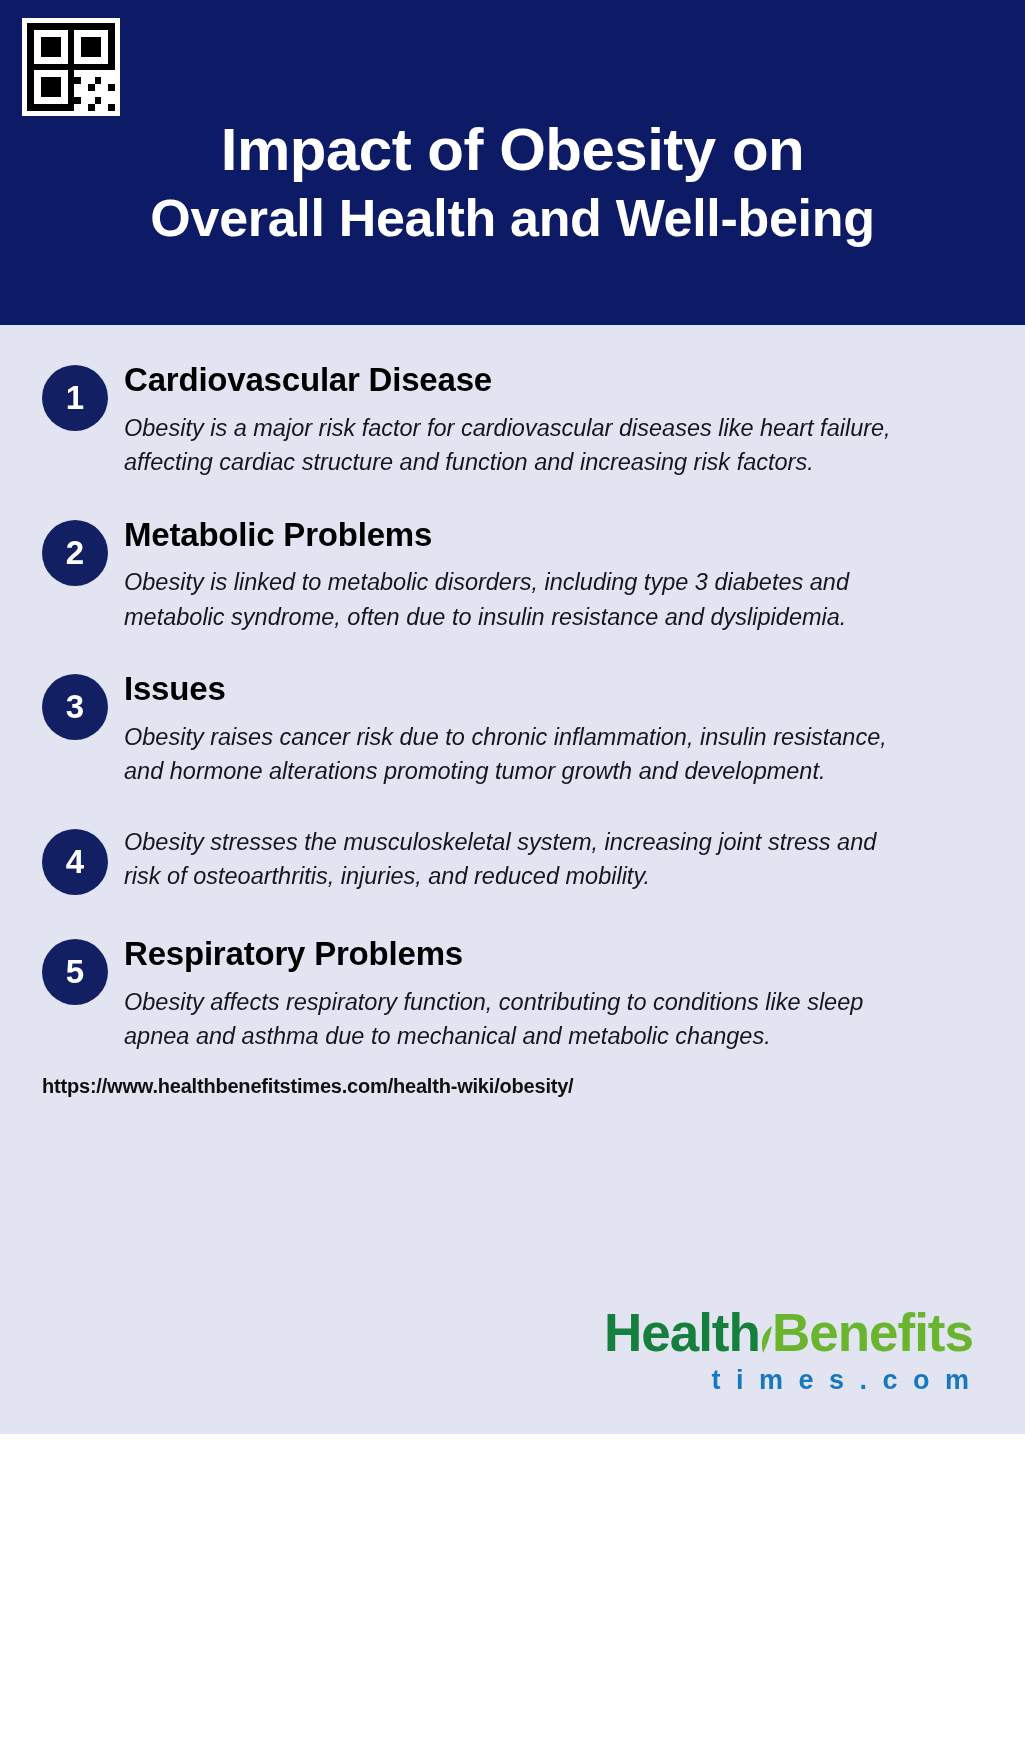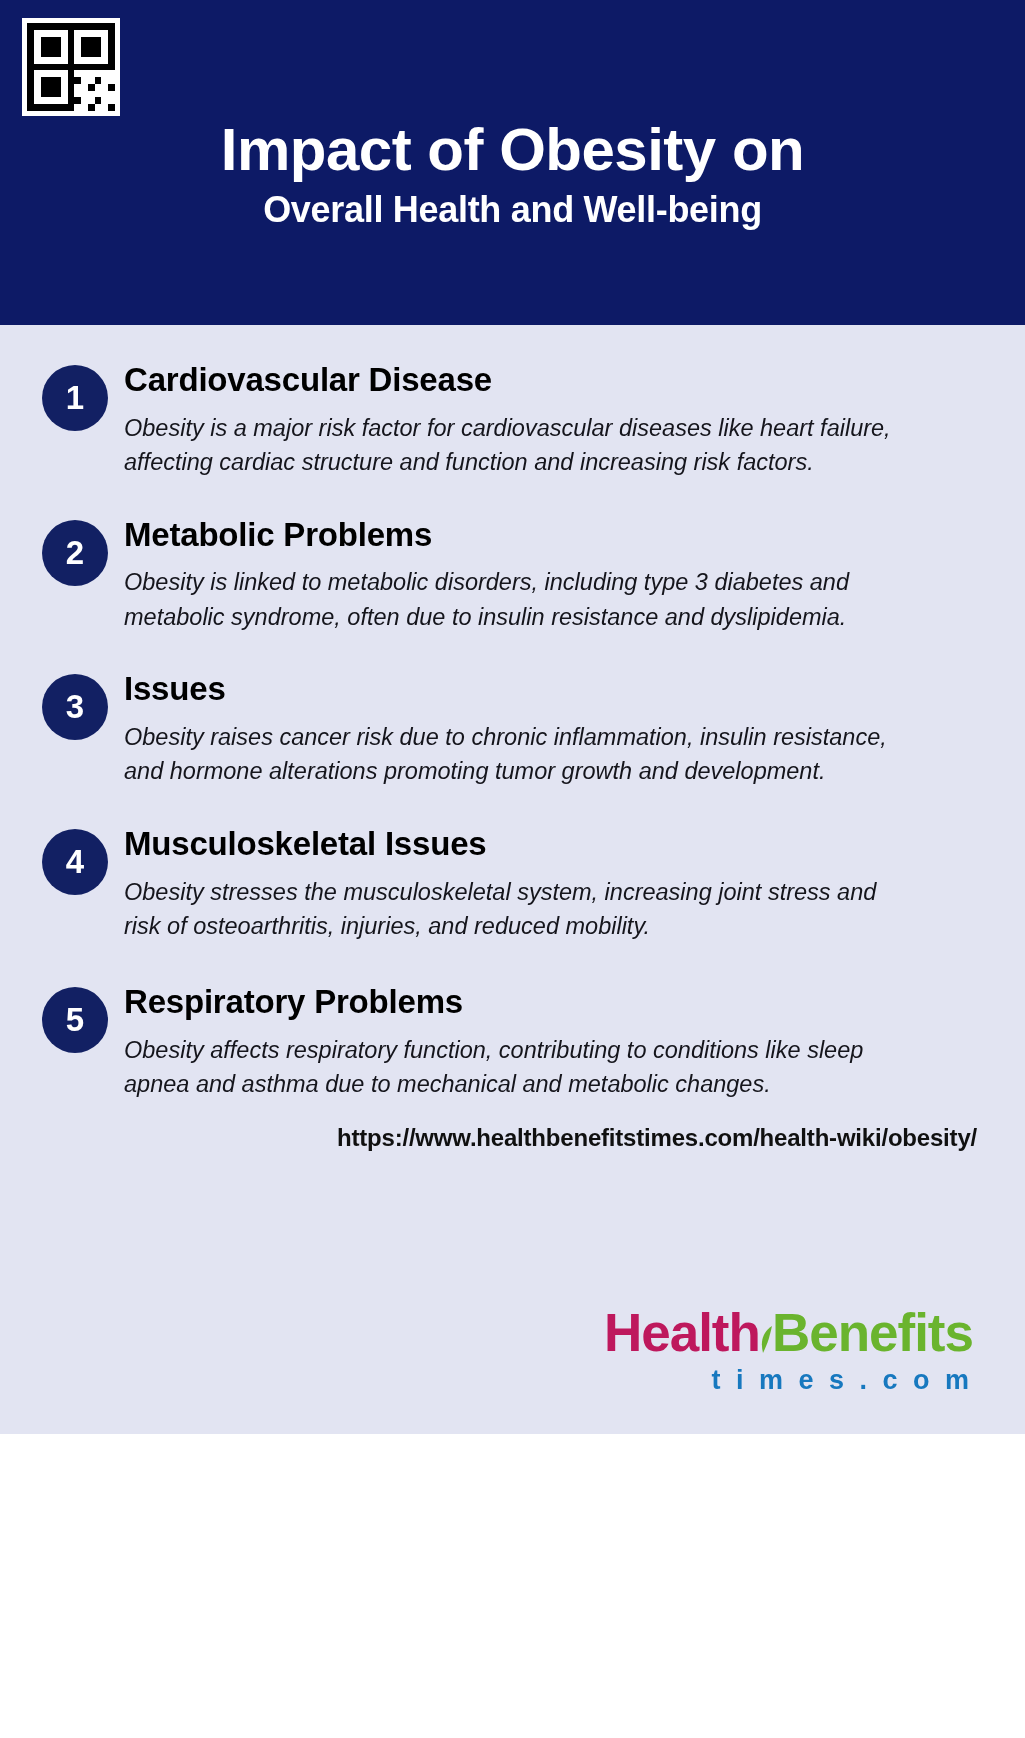--- a/index.html
+++ b/index.html
@@ -54,21 +54,21 @@
   .title-line1 {
     color: #ffffff;
     font-size: 60px;
     font-weight: bold;
     letter-spacing: -0.5px;
     line-height: 1.08;
     white-space: nowrap;
   }
   .title-line2 {
     color: #ffffff;
-    font-size: 36px;
+    font-size: 52px;
     font-weight: bold;
     letter-spacing: -0.3px;
     line-height: 1.15;
     margin-top: 6px;
     white-space: nowrap;
   }
 
   
   .content {
     padding: 34px 48px 0 42px;
@@ -112,41 +112,41 @@
 
   
   .item.i1 { margin-bottom: 34px; }
   .item.i2 { margin-bottom: 34px; }
   .item.i3 { margin-bottom: 34px; }
   .item.i4 { margin-bottom: 38px; }
   .item.i5 { margin-bottom: 14px; }
 
   
   .url {
-    text-align: right;
+    text-align: left;
     color: #101010;
-    font-size: 24px;
+    font-size: 20px;
     font-weight: bold;
     margin-top: 22px;
     letter-spacing: -0.2px;
   }
   .logo {
     position: absolute;
     right: 52px;
     bottom: 40px;
     text-align: right;
     line-height: 1;
   }
   .logo-main {
     font-size: 53px;
     font-weight: bold;
     letter-spacing: -1px;
     white-space: nowrap;
   }
-  .logo-health { color: #be185d; }
+  .logo-health { color: #15803d; }
   .logo-benefits { color: #6ab42e; }
   .logo-sub {
     margin-top: 8px;
     font-size: 27px;
     font-weight: bold;
     color: #1778bf;
     letter-spacing: 4px;
   }
   .leaf {
     display: inline-block;
@@ -364,21 +364,20 @@
       <div class="badge">3</div>
       <div class="item-text">
         <div class="item-title">Issues</div>
         <div class="item-desc">Obesity raises cancer risk due to chronic inflammation, insulin resistance, and hormone alterations promoting tumor growth and development.</div>
       </div>
     </div>
 
     <div class="item i4">
       <div class="badge">4</div>
       <div class="item-text">
-        <div class="item-title">Musculoskeletal Issues</div>
         <div class="item-desc">Obesity stresses the musculoskeletal system, increasing joint stress and risk of osteoarthritis, injuries, and reduced mobility.</div>
       </div>
     </div>
 
     <div class="item i5">
       <div class="badge">5</div>
       <div class="item-text">
         <div class="item-title">Respiratory Problems</div>
         <div class="item-desc">Obesity affects respiratory function, contributing to conditions like sleep apnea and asthma due to mechanical and metabolic changes.</div>
       </div>

